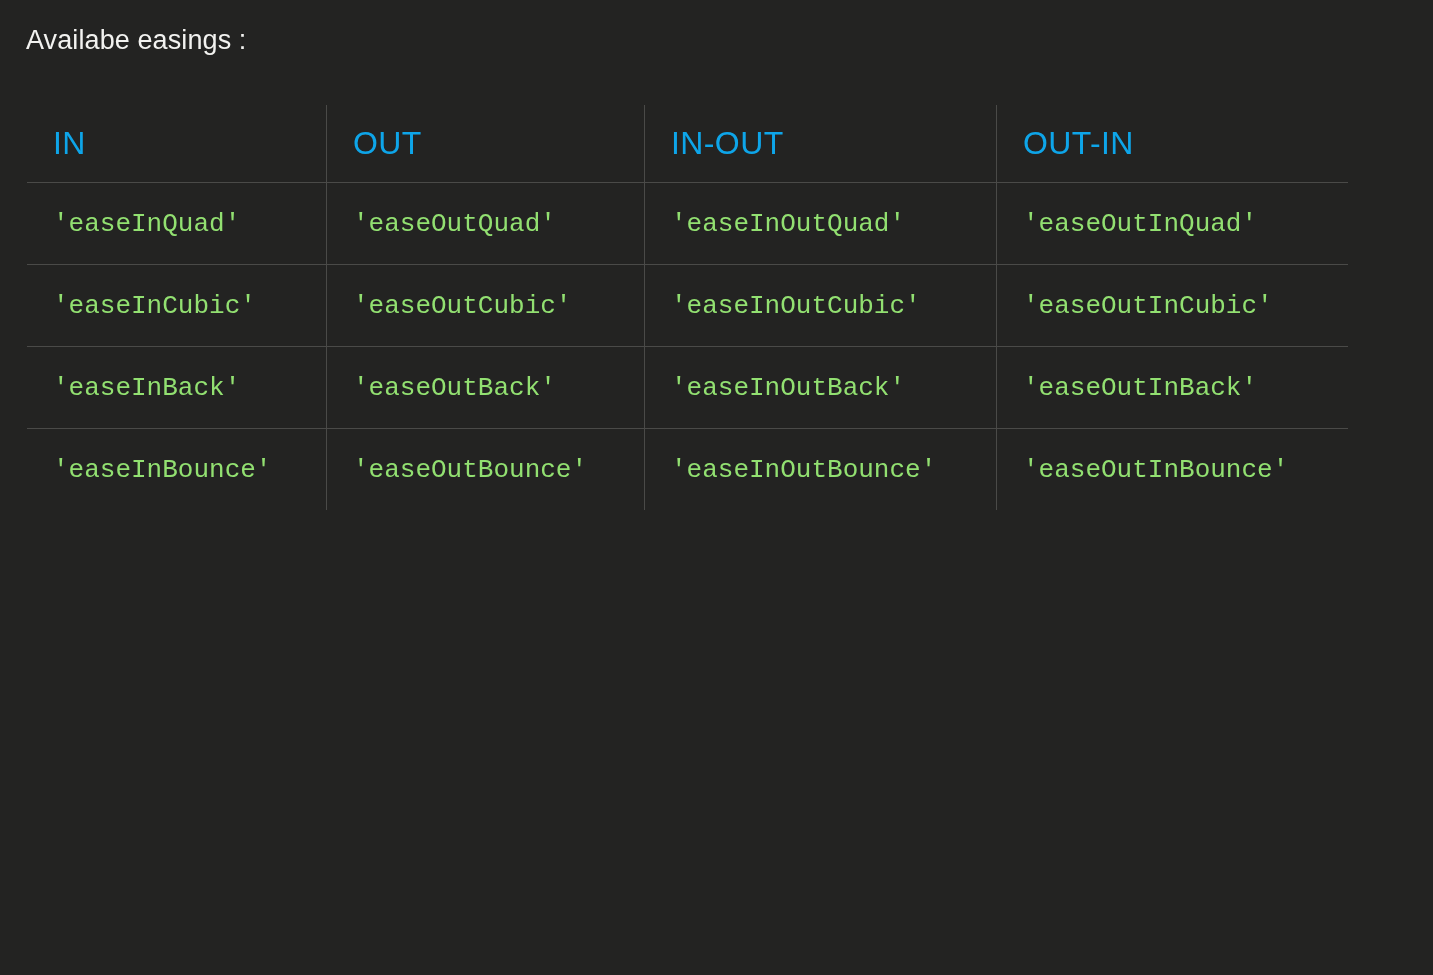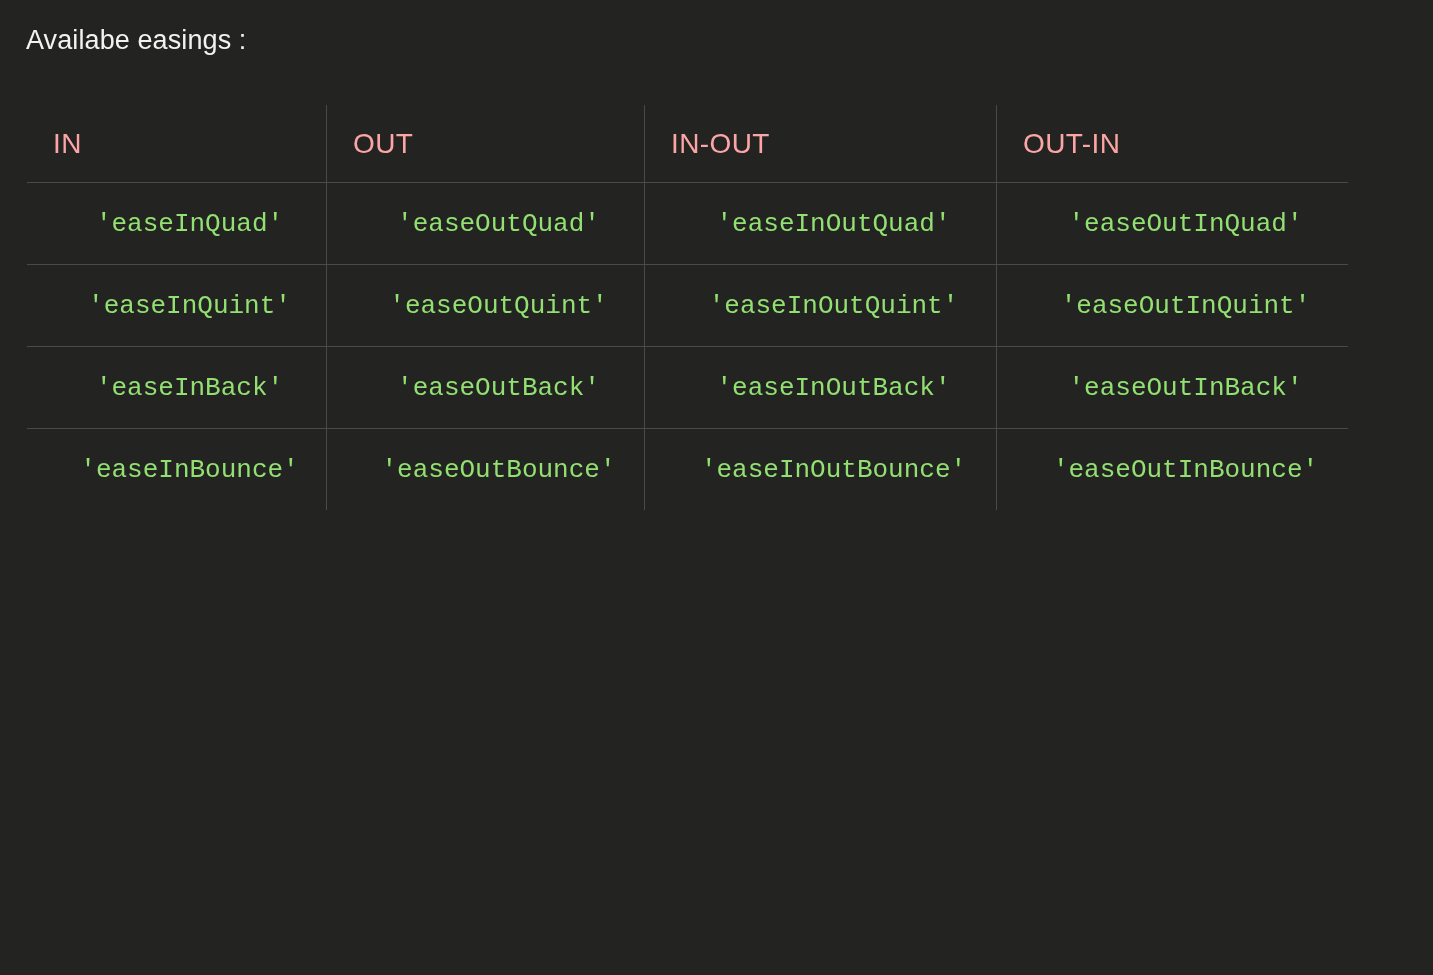--- a/index.html
+++ b/index.html
@@ -50,33 +50,32 @@
   table.easing-table td {
     border: 1px solid #4a4a48;
     padding: 0 0 0 26px;
     text-align: left;
     vertical-align: middle;
   }
   table.easing-table thead th {
     height: 77px;
     font-family: "Liberation Sans", sans-serif;
     font-weight: 400;
-    font-size: 28px;
-    color: #fca5a5;
+    font-size: 32px;
+    color: #0ea5e9;
     letter-spacing: 0.4px;
     white-space: nowrap;
   }
   table.easing-table tbody td {
     height: 81px;
     font-family: "Liberation Mono", "DejaVu Sans Mono", monospace;
     font-size: 26px;
     color: #92e071;
     letter-spacing: 0px;
     white-space: nowrap;
-    text-align: center;
   }
   
   col.c1 { width: 300px; }
   col.c2 { width: 318px; }
   col.c3 { width: 352px; }
   col.c4 { width: 352px; }
 
   
   table.easing-table tbody tr:last-child td:first-child { border-bottom-left-radius: 8px; }
   table.easing-table tbody tr:last-child td:last-child  { border-bottom-right-radius: 8px; }
@@ -107,24 +106,24 @@
         </tr>
       </thead>
       <tbody>
         <tr>
           <td>'easeInQuad'</td>
           <td>'easeOutQuad'</td>
           <td>'easeInOutQuad'</td>
           <td>'easeOutInQuad'</td>
         </tr>
         <tr>
-          <td>'easeInQuint'</td>
-          <td>'easeOutQuint'</td>
-          <td>'easeInOutQuint'</td>
-          <td>'easeOutInQuint'</td>
+          <td>'easeInCubic'</td>
+          <td>'easeOutCubic'</td>
+          <td>'easeInOutCubic'</td>
+          <td>'easeOutInCubic'</td>
         </tr>
         <tr>
           <td>'easeInBack'</td>
           <td>'easeOutBack'</td>
           <td>'easeInOutBack'</td>
           <td>'easeOutInBack'</td>
         </tr>
         <tr>
           <td>'easeInBounce'</td>
           <td>'easeOutBounce'</td>

